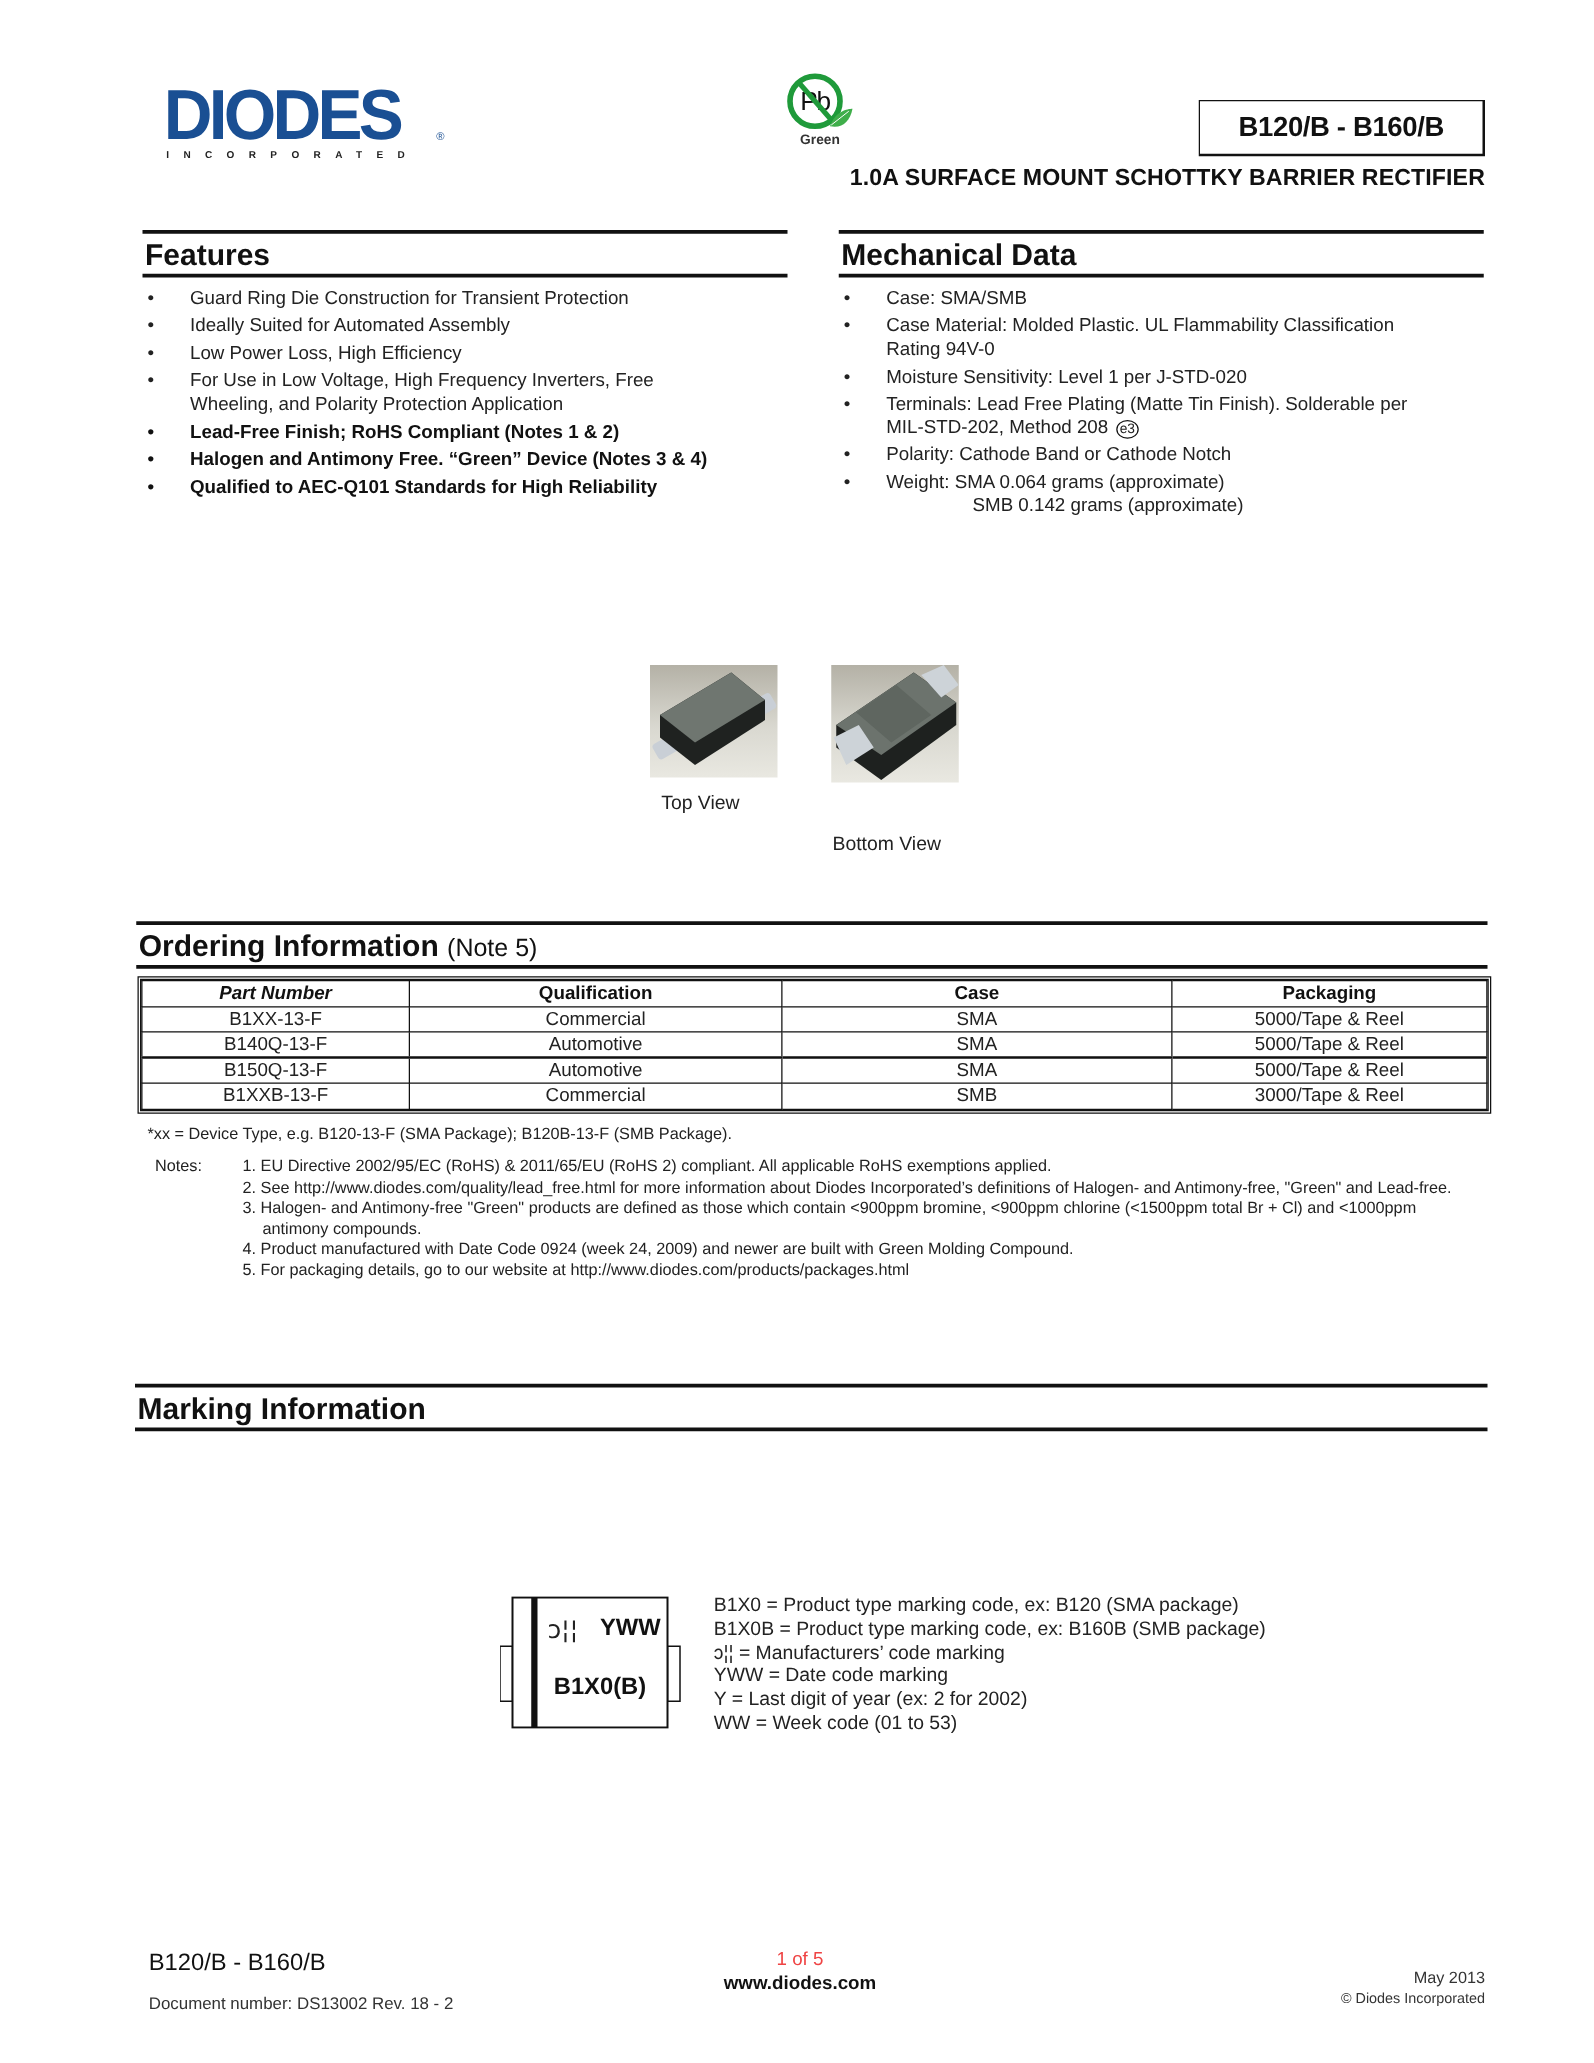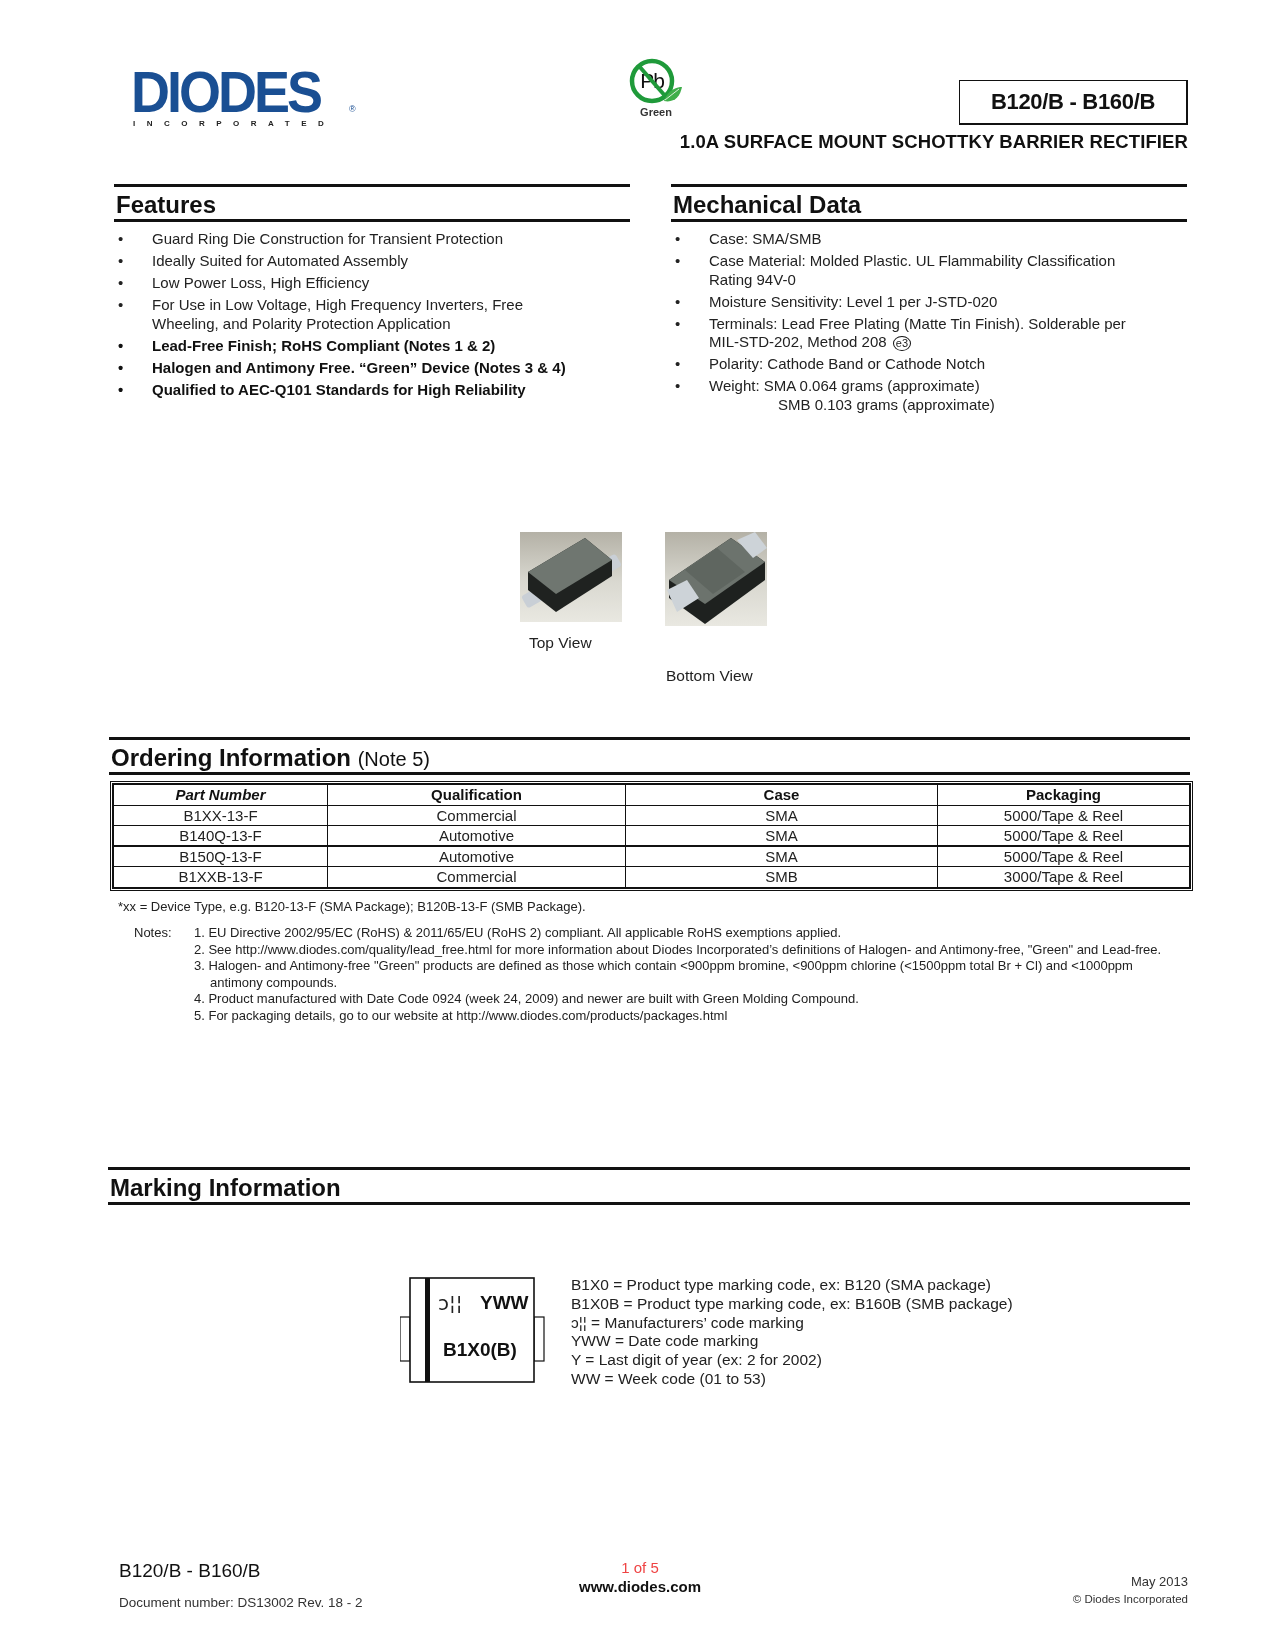--- a/index.html
+++ b/index.html
@@ -46,26 +46,26 @@
   .order-head { left: 109px; top: 737px; width: 1081px; }
   .order-table-wrap { left: 110px; top: 781px; width: 1083px; border: 3px double #111; border-width: 3px; }
   table.order { width: 100%; border-collapse: collapse; font-size: 15px; }
   table.order th, table.order td { border: 1px solid #111; text-align: center; height: 20.5px; padding: 0; line-height: 19px; }
   table.order th { font-weight: 700; }
   table.order td { color: #222; }
   table.order tr.thick td { border-top: 2px solid #111; }
   .col1 { width: 214px; font-style: italic; } .col2 { width: 298px; } .col3 { width: 312px; }
 
   .footnote { left: 118px; top: 899px; font-size: 13px; color: #222; white-space: nowrap; }
-  .notes-label { left: 134px; top: 925px; font-size: 13px; color: #222; }
+  .notes-label { left: 124px; top: 925px; font-size: 13px; color: #222; }
   .notes-list { left: 194px; top: 925px; width: 990px; font-size: 13px; color: #222; line-height: 16.5px; }
   .notes-list div { padding-left: 16px; text-indent: -16px; }
 
   
-  .mark-head { left: 108px; top: 1167px; width: 1082px; }
+  .mark-head { left: 108px; top: 1107px; width: 1082px; }
   .mark-diagram { left: 400px; top: 1277px; width: 146px; height: 106px; }
   .mark-lines { left: 571px; top: 1276px; font-size: 15.5px; color: #222; line-height: 18.8px; white-space: nowrap; }
 
   
   .foot-left { left: 119px; top: 1560px; }
   .foot-part { font-size: 19px; color: #111; }
   .foot-doc { font-size: 13.5px; color: #333; margin-top: 13px; }
   .foot-center { left: 560px; top: 1559px; width: 160px; text-align: center; }
   .foot-page { font-size: 15px; color: #ef4444; }
   .foot-web { font-size: 15px; font-weight: 700; margin-top: 2px; }
@@ -116,21 +116,21 @@
   <li>Case: SMA/SMB</li>
   <li style="padding-right:40px">Case Material: Molded Plastic.  UL Flammability Classification Rating 94V-0</li>
   <li>Moisture Sensitivity:  Level 1 per J-STD-020</li>
   <li style="padding-right:40px">
     <span>Terminals: Lead Free Plating (Matte Tin Finish). Solderable per MIL-STD-202, Method 208</span>
     <span class="e3">e3</span>
   </li>
   <li>Polarity: Cathode Band or Cathode Notch</li>
   <li>
     <span>Weight:  SMA 0.064 grams (approximate)</span>
-    <span class="indent2">SMB 0.103 grams (approximate)</span>
+    <span class="indent2">SMB 0.142 grams (approximate)</span>
   </li>
 </ul>
 
 <div class="abs photo photo-top">
   <svg width="102" height="90" viewBox="0 0 102 90">
     <rect x="3" y="58" width="22" height="14" rx="3" fill="#c9cfd6" transform="rotate(-30 14 65)"></rect>
     <rect x="78" y="26" width="22" height="14" rx="3" fill="#c9cfd6" transform="rotate(-30 89 33)"></rect>
     <polygon points="8,40 65,6 92,28 92,44 36,80 8,58" fill="#1f2220"></polygon>
     <polygon points="8,40 65,6 92,28 36,62" fill="#6f7670"></polygon>
   </svg>

